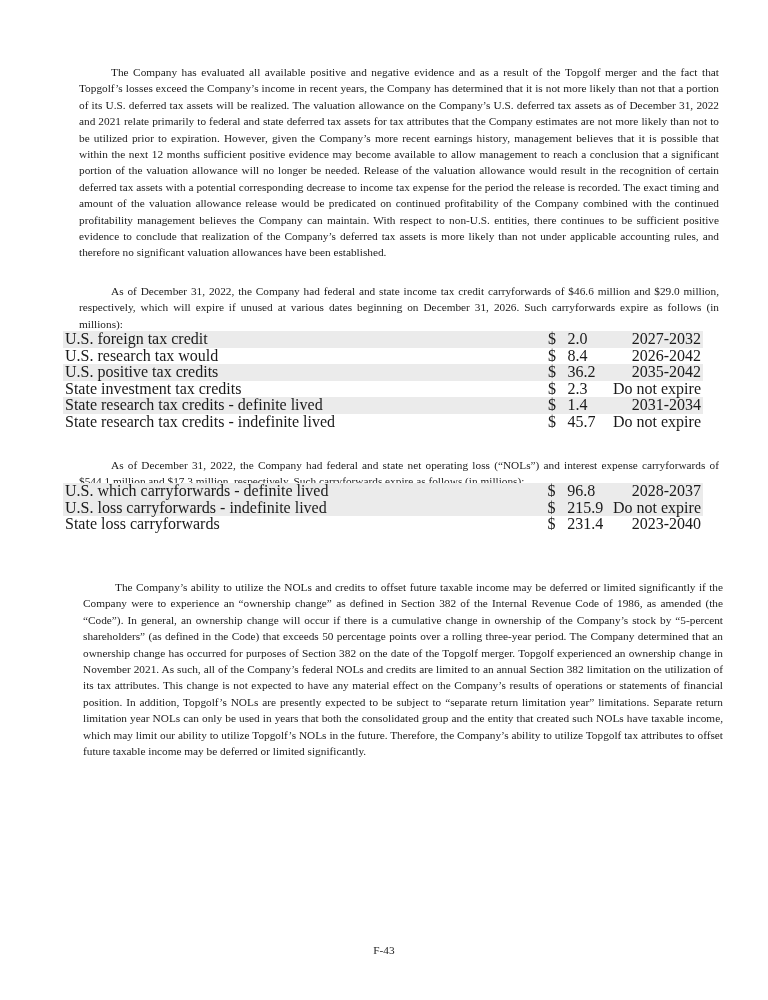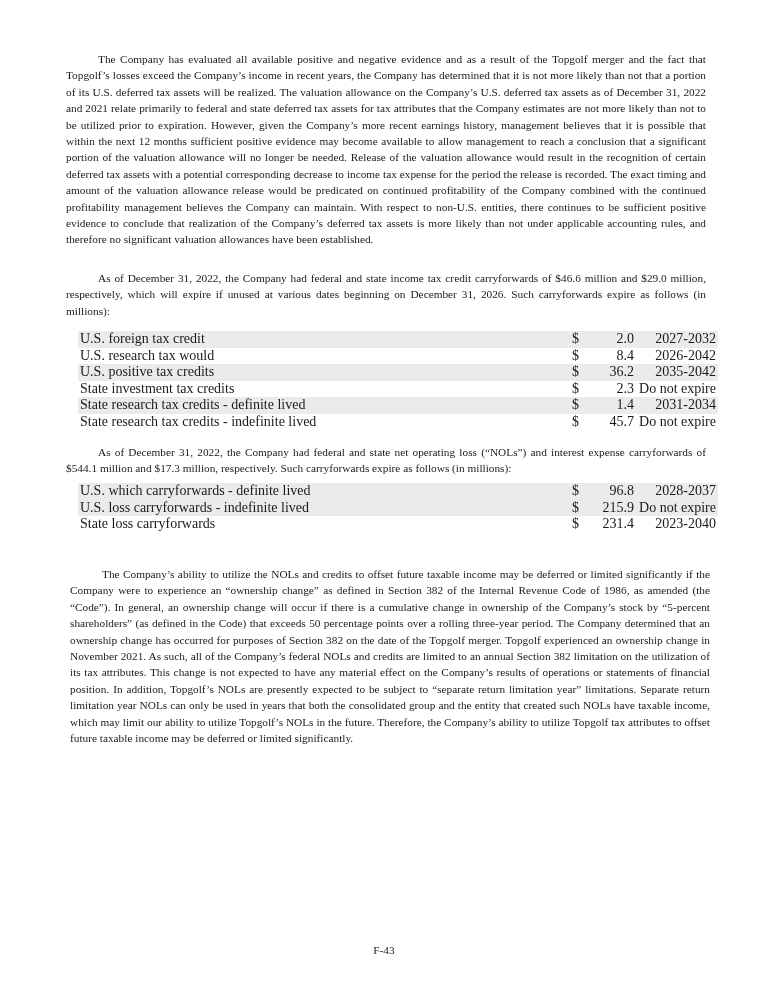--- a/index.html
+++ b/index.html
@@ -1,32 +1,32 @@
 <!DOCTYPE html>
 <html><head>
 <meta charset="utf-8">
 <style>
   html, body { margin: 0; padding: 0; background: #ffffff; }
   body { width: 768px; height: 1000px; position: relative; overflow: hidden;
          font-family: "Liberation Serif", serif; color: #1a1a1a; }
   .page { position: absolute; left: 62px; top: 0; width: 640px; }
-  p.para { margin: 4px; font-size: 11.3px; line-height: 16.4px; text-align: justify;
+  p.para { margin: 17px; font-size: 11.3px; line-height: 16.4px; text-align: justify;
            text-indent: 32px; }
   #p1 { position: absolute; top: 47px; left: 0; width: 640px; }
   #p2 { position: absolute; top: 266px; left: 0; width: 640px; }
   #p3 { position: absolute; top: 440px; left: 0; width: 640px; }
   #p4 { position: absolute; top: 562px; left: 4px; width: 640px; }
-  table.tbl { border-collapse: collapse; width: 640px; font-size: 14px; position: absolute; left: 16px; }
+  table.tbl { border-collapse: collapse; width: 640px; font-size: 16px; position: absolute; left: 1px; }
   table.tbl td { padding: 0 2px; height: 16.6px; line-height: 16.6px; white-space: nowrap; }
   table.tbl tr.shaded td { background: #ebebeb; }
   #t1 { top: 331px; }
   #t2 { top: 483px; }
   td.lbl { width: 488px; }
   td.cur { width: 16px; text-align: left; }
-  td.amt { width: 42px; text-align: right; margin-top: 32px; }
+  td.amt { width: 42px; text-align: left; margin-top: 32px; }
   td.exp { text-align: right; }
   .footer { position: absolute; top: 944px; left: 0; width: 768px; text-align: center; font-size: 11.3px; }
 </style>
 </head>
 <body>
 
 <div class="page">
   <p class="para" id="p1">The Company has evaluated all available positive and negative evidence and as a result of the Topgolf merger and the fact that Topgolf’s losses exceed the Company’s income in recent years, the Company has determined that it is not more likely than not that a portion of its U.S. deferred tax assets will be realized. The valuation allowance on the Company’s U.S. deferred tax assets as of December 31, 2022 and 2021 relate primarily to federal and state deferred tax assets for tax attributes that the Company estimates are not more likely than not to be utilized prior to expiration. However, given the Company’s more recent earnings history, management believes that it is possible that within the next 12 months sufficient positive evidence may become available to allow management to reach a conclusion that a significant portion of the valuation allowance will no longer be needed. Release of the valuation allowance would result in the recognition of certain deferred tax assets with a potential corresponding decrease to income tax expense for the period the release is recorded. The exact timing and amount of the valuation allowance release would be predicated on continued profitability of the Company combined with the continued profitability management believes the Company can maintain. With respect to non-U.S. entities, there continues to be sufficient positive evidence to conclude that realization of the Company’s deferred tax assets is more likely than not under applicable accounting rules, and therefore no significant valuation allowances have been established.</p>
   <p class="para" id="p2">As of December 31, 2022, the Company had federal and state income tax credit carryforwards of $46.6 million and $29.0 million, respectively, which will expire if unused at various dates beginning on December 31, 2026. Such carryforwards expire as follows (in millions):</p>
 

